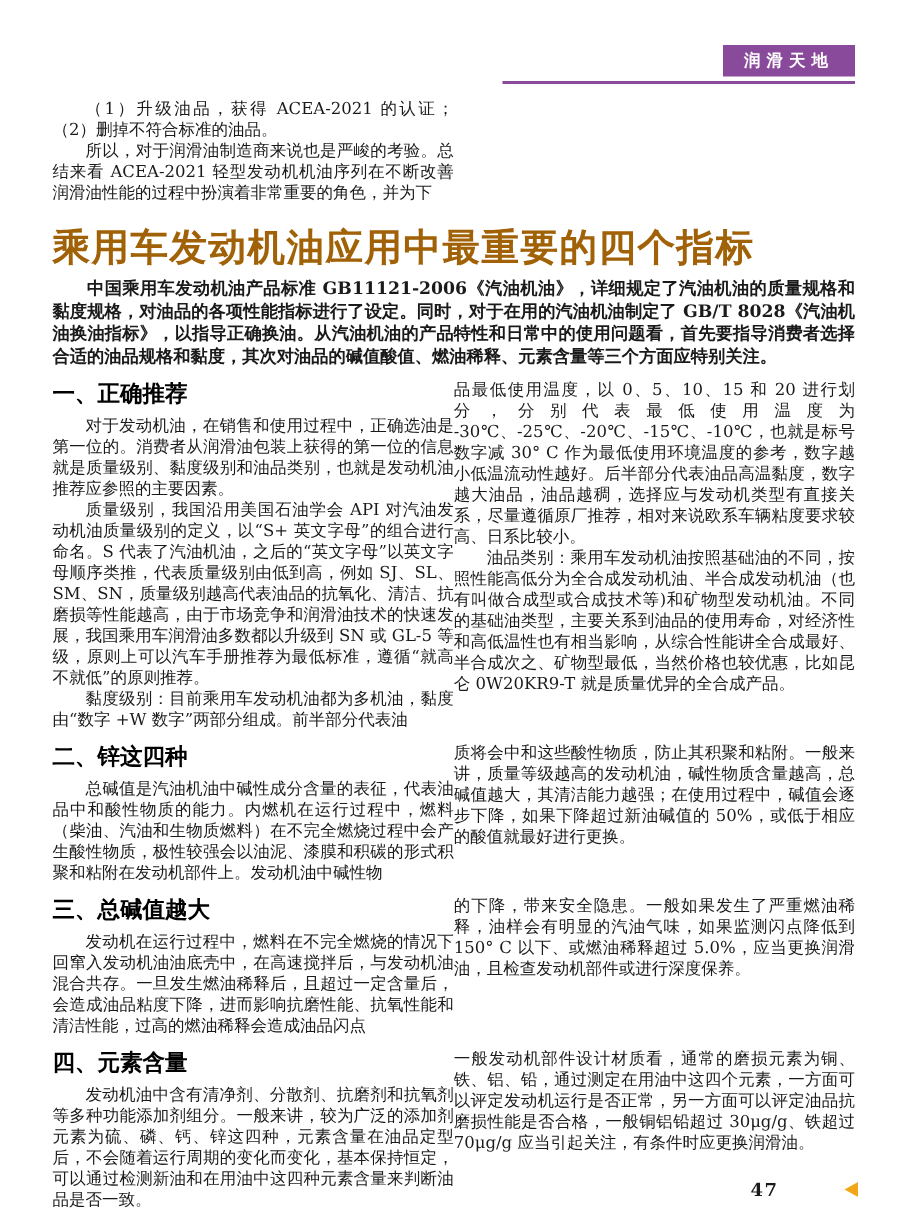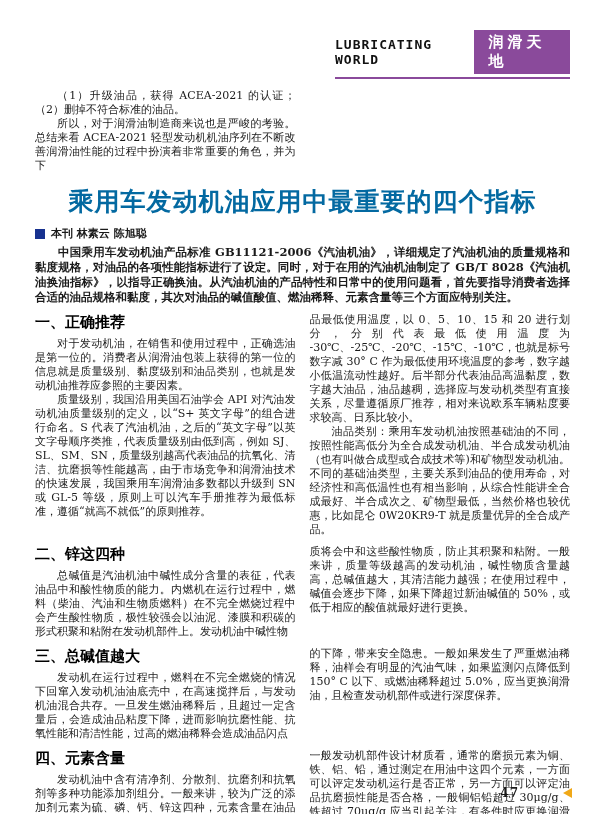--- a/index.html
+++ b/index.html
@@ -13,35 +13,35 @@
     position: relative;
   }
   .page { padding: 30px 30px 0 35px; }
 
   
   .header { display: flex; justify-content: flex-end; align-items: stretch;
             border-bottom: 2px solid #8a4a9b; padding-bottom: 3px; margin-left: 300px; }
   .header-en { font-family: "DejaVu Sans Mono", "Liberation Mono", monospace;
                font-weight: bold; font-size: 13px; letter-spacing: 1px;
                align-self: center; margin-right: 6px; color: #111; }
-  .header-cn { background: #8a4a9b; color: #fff; font-size: 15px; font-weight: bold;
+  .header-cn { background: #8a4a9b; color: #fff; font-size: 11px; font-weight: bold;
                padding: 3px 14px; letter-spacing: 4px;
                font-family: "DejaVu Sans", "Liberation Sans", sans-serif; }
 
   
-  .two-col { display: grid; grid-template-columns: 1fr 1fr; column-gap: 14px; }
+  .two-col { display: grid; grid-template-columns: 1fr 1fr; }
   .col p { font-size: 11px; line-height: 14px; text-align: justify; }
   p.indent { text-indent: 2em; }
 
   .top-block { margin-top: 10px; }
 
   
   .title { font-family: "DejaVu Sans", "Liberation Sans", sans-serif;
            font-weight: bold; font-size: 25px; letter-spacing: 1px;
-           margin-top: 12px; color: #0369a1; text-align: center; }
+           margin-top: 12px; color: #a16207; }
   .byline { display: flex; align-items: center; margin-top: 8px; }
   .byline-square { width: 10px; height: 10px; background: #17318f; margin-right: 6px; }
   .byline-text { font-family: "DejaVu Sans", "Liberation Sans", sans-serif;
                  font-weight: bold; font-size: 11px; }
 
   .intro { margin-top: 4px; font-weight: bold; font-size: 11.5px; line-height: 15px;
            text-align: justify; text-indent: 2em; }
 
   
   .section { margin-top: 8px; }
@@ -59,48 +59,44 @@
   .page-tri { width: 0; height: 0; border-right: 9px solid #f0a818;
               border-top: 5px solid transparent; border-bottom: 5px solid transparent;
               margin-left: 2px; }
 </style>
 </head>
 <body>
 
 <div class="page">
 
   <div class="header">
-    <span class="header-en">LUBRICATING WORLD</span>
     <span class="header-cn">润滑天地</span>
   </div>
 
   <div class="two-col top-block">
     <div class="col">
       <p class="indent">（1）升级油品，获得 ACEA-2021 的认证；（2）删掉不符合标准的油品。</p>
       <p class="indent">所以，对于润滑油制造商来说也是严峻的考验。总结来看 ACEA-2021 轻型发动机机油序列在不断改善润滑油性能的过程中扮演着非常重要的角色，并为下</p>
     </div>
     <div class="col">
     </div>
   </div>
 
   <h1 class="title">乘用车发动机油应用中最重要的四个指标</h1>
 
-  <div class="byline">
-    <span class="byline-square"></span>
-    <span class="byline-text">本刊 林素云 陈旭聪</span>
-  </div>
 
   <p class="intro">中国乘用车发动机油产品标准 GB11121-2006《汽油机油》，详细规定了汽油机油的质量规格和黏度规格，对油品的各项性能指标进行了设定。同时，对于在用的汽油机油制定了 GB/T 8028《汽油机油换油指标》，以指导正确换油。从汽油机油的产品特性和日常中的使用问题看，首先要指导消费者选择合适的油品规格和黏度，其次对油品的碱值酸值、燃油稀释、元素含量等三个方面应特别关注。</p>
 
   <div class="section">
     <div class="two-col">
       <div class="col">
         <h2 class="section-heading">一、正确推荐</h2>
         <p class="indent">对于发动机油，在销售和使用过程中，正确选油是第一位的。消费者从润滑油包装上获得的第一位的信息就是质量级别、黏度级别和油品类别，也就是发动机油推荐应参照的主要因素。</p>
         <p class="indent">质量级别，我国沿用美国石油学会 API 对汽油发动机油质量级别的定义，以“S+ 英文字母”的组合进行命名。S 代表了汽油机油，之后的“英文字母”以英文字母顺序类推，代表质量级别由低到高，例如 SJ、SL、SM、SN，质量级别越高代表油品的抗氧化、清洁、抗磨损等性能越高，由于市场竞争和润滑油技术的快速发展，我国乘用车润滑油多数都以升级到 SN 或 GL-5 等级，原则上可以汽车手册推荐为最低标准，遵循“就高不就低”的原则推荐。</p>
+        <p class="indent">黏度级别：目前乘用车发动机油都为多机油，黏度由“数字 +W 数字”两部分组成。前半部分代表油</p>
       </div>
       <div class="col">
         <p>品最低使用温度，以 0、5、10、15 和 20 进行划分，分别代表最低使用温度为 -30℃、-25℃、-20℃、-15℃、-10℃，也就是标号数字减 30° C 作为最低使用环境温度的参考，数字越小低温流动性越好。后半部分代表油品高温黏度，数字越大油品，油品越稠，选择应与发动机类型有直接关系，尽量遵循原厂推荐，相对来说欧系车辆粘度要求较高、日系比较小。</p>
         <p class="indent">油品类别：乘用车发动机油按照基础油的不同，按照性能高低分为全合成发动机油、半合成发动机油（也有叫做合成型或合成技术等)和矿物型发动机油。不同的基础油类型，主要关系到油品的使用寿命，对经济性和高低温性也有相当影响，从综合性能讲全合成最好、半合成次之、矿物型最低，当然价格也较优惠，比如昆仑 0W20KR9-T 就是质量优异的全合成产品。</p>
       </div>
     </div>
   </div>
 
   <div class="section">
     <div class="two-col">

